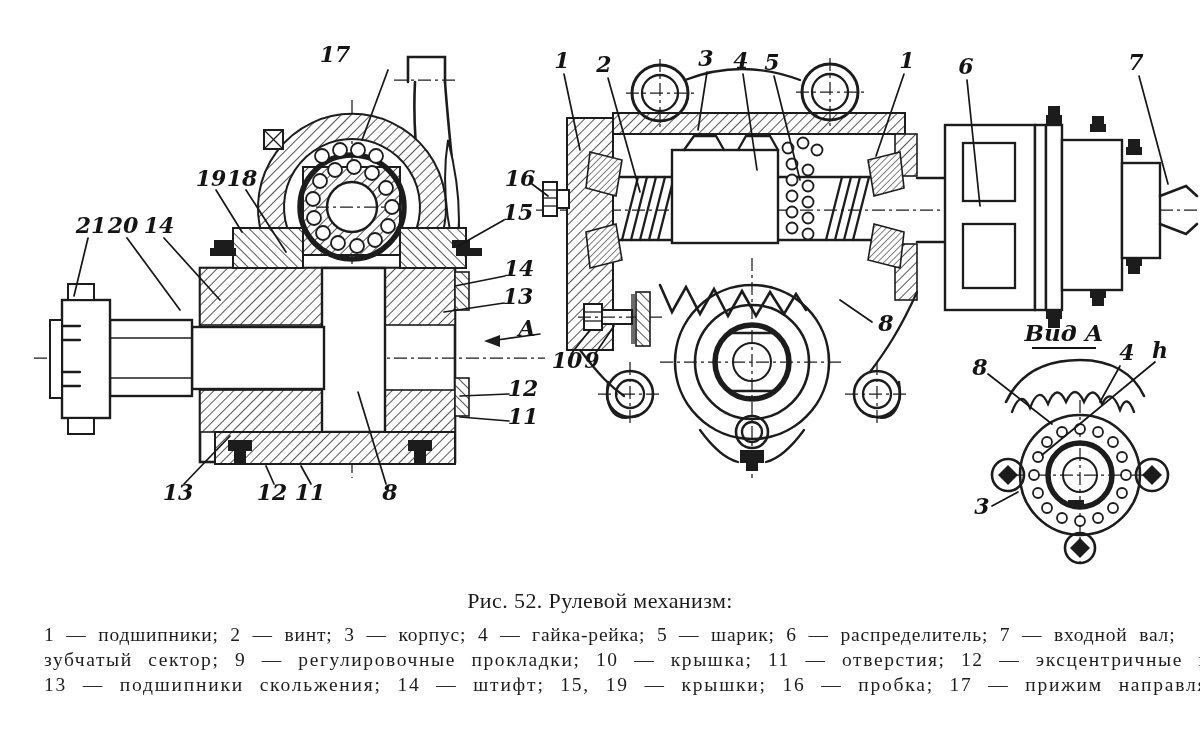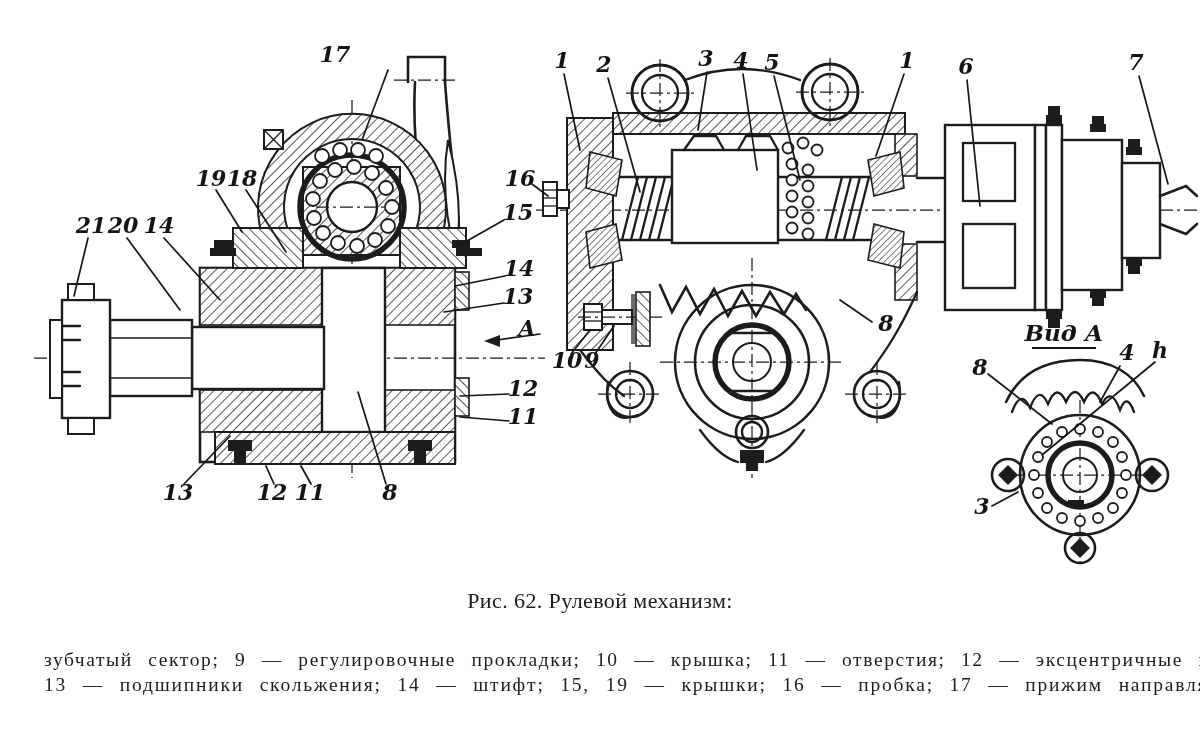--- a/index.html
+++ b/index.html
@@ -426,16 +426,17 @@
     <text class="callout" x="592" y="368">9</text>
     <text class="callout" x="886" y="331">8</text>
 
     <text class="callout" x="980" y="375">8</text>
     <text class="callout" x="1127" y="360">4</text>
     <text class="callout" x="1160" y="358">h</text>
     <text class="callout" x="982" y="514">3</text>
   </g>
 </svg>
 
-  <div class="fig-title">Рис. 62. Рулевой механизм:</div>
+  <div class="fig-title">Рис. 52. Рулевой механизм:</div>
+  <div class="cap l1">1 — подшипники; 2 — винт; 3 — корпус; 4 — гайка-рейка; 5 — шарик; 6 — распределитель; 7 — входной вал;</div>
   <div class="cap l2">зубчатый сектор; 9 — регулировочные прокладки; 10 — крышка; 11 — отверстия; 12 — эксцентричные вту</div>
   <div class="cap l3">13 — подшипники скольжения; 14 — штифт; 15, 19 — крышки; 16 — пробка; 17 — прижим направляющих; 1</div>
 </div>
 
 </body></html>

